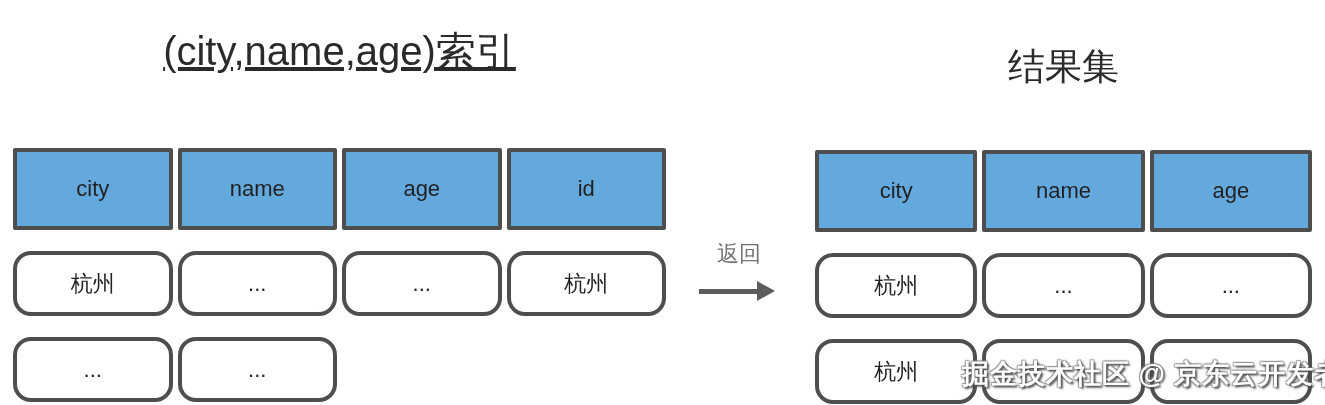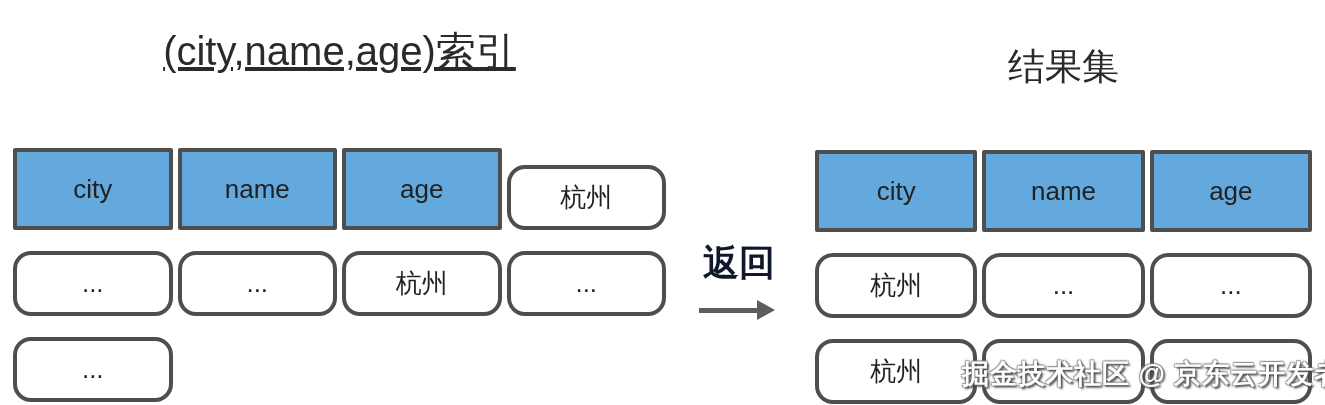--- a/index.html
+++ b/index.html
@@ -14,30 +14,30 @@
   }
   #left-title{left:13px;top:24px;width:653px;font-size:40px;text-decoration:underline;}
   #right-title{left:815px;top:42px;width:497px;font-size:37px;}
 
   .dtable{position:absolute;display:grid;column-gap:5px;row-gap:4px;}
   #index-table{left:13px;top:148px;width:653px;grid-template-columns:repeat(4,1fr);grid-template-rows:82px 82px 82px;}
   #result-table{left:815px;top:150px;width:497px;grid-template-columns:repeat(3,1fr);grid-template-rows:82px 82px 82px;}
 
   .cell{
     display:flex;align-items:center;justify-content:center;
-    font-size:26px;color:#222222;
+    font-size:22px;color:#222222;
     border:4px solid var(--border,#4e4e4e);box-sizing:border-box;
     background:#ffffff;
   }
   .cell.header{background:var(--blue,#64a9dd);border-radius:2px;}
   .cell.data{border-radius:18px;margin-top:17px;}
   .cell.green{background:var(--green,#74c087);}
 
   .arrow-group{position:absolute;left:699px;top:239px;width:80px;text-align:center;}
-  .arrow-label{font-size:36px;color:#0f172a;white-space:nowrap;font-weight:bold;}
+  .arrow-label{font-size:22px;color:#737373;white-space:nowrap;}
   .arrow-shape{margin-top:12px;display:flex;align-items:center;justify-content:flex-start;}
   .arrow-line{width:58px;height:5px;background:#5d5d5d;}
   .arrow-head{
     width:0;height:0;
     border-left:18px solid #5d5d5d;
     border-top:10px solid transparent;
     border-bottom:10px solid transparent;
   }
 
   .watermark{
@@ -54,20 +54,21 @@
 <body style="--blue: #64a9dd; --green: #74c087; --border: #4e4e4e;">
 
 <div class="diagram-title" id="left-title">(city,name,age)索引</div>
 
 <div class="diagram-title" id="right-title">结果集</div>
 
 <div class="dtable" id="index-table">
     <div class="cell header">city</div>
     <div class="cell header">name</div>
     <div class="cell header">age</div>
+    <div class="cell header">id</div>
     <div class="cell data">杭州</div>
     <div class="cell data">...</div>
     <div class="cell data">...</div>
     <div class="cell data">杭州</div>
     <div class="cell data">...</div>
     <div class="cell data">...</div>
   </div>
 
 <div class="arrow-group">
   <div class="arrow-label">返回</div>

